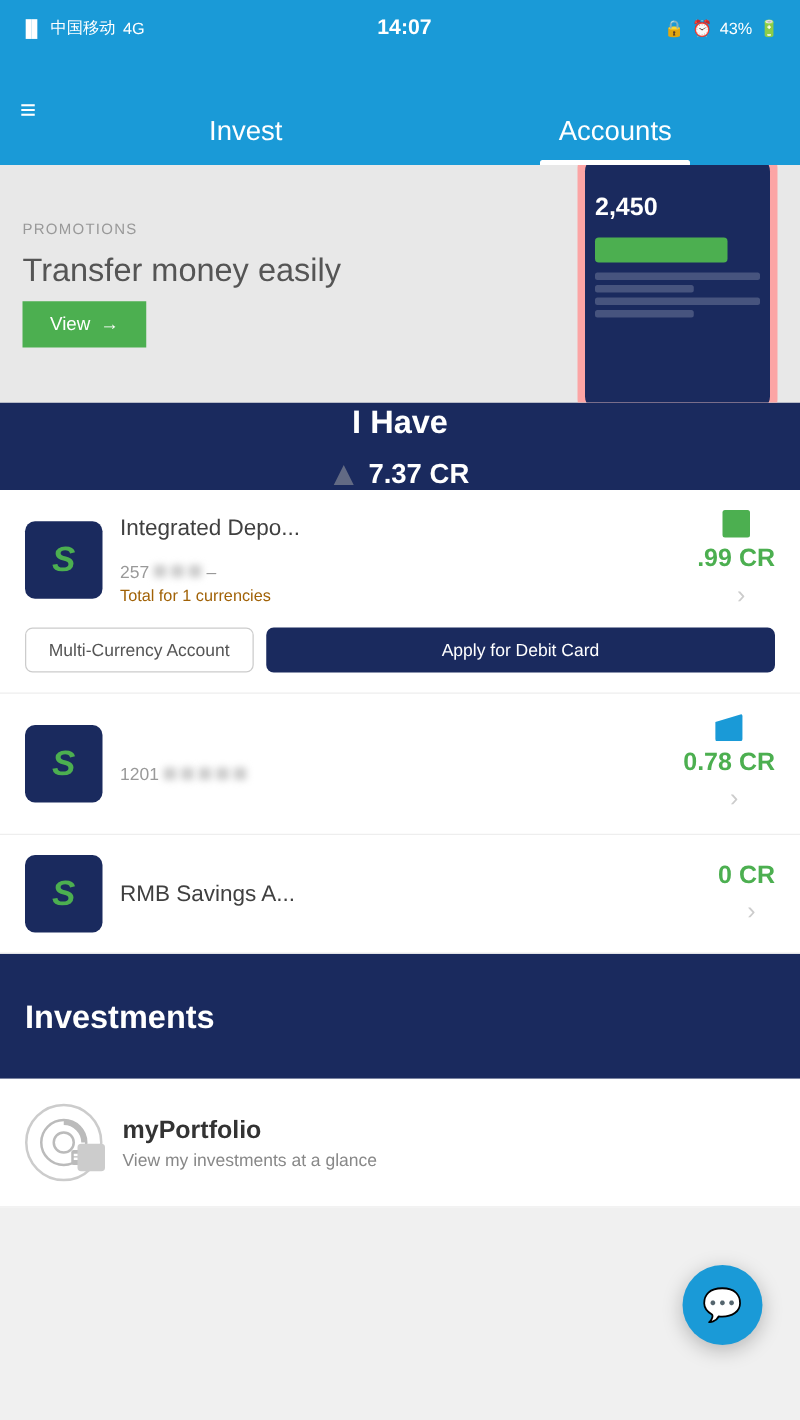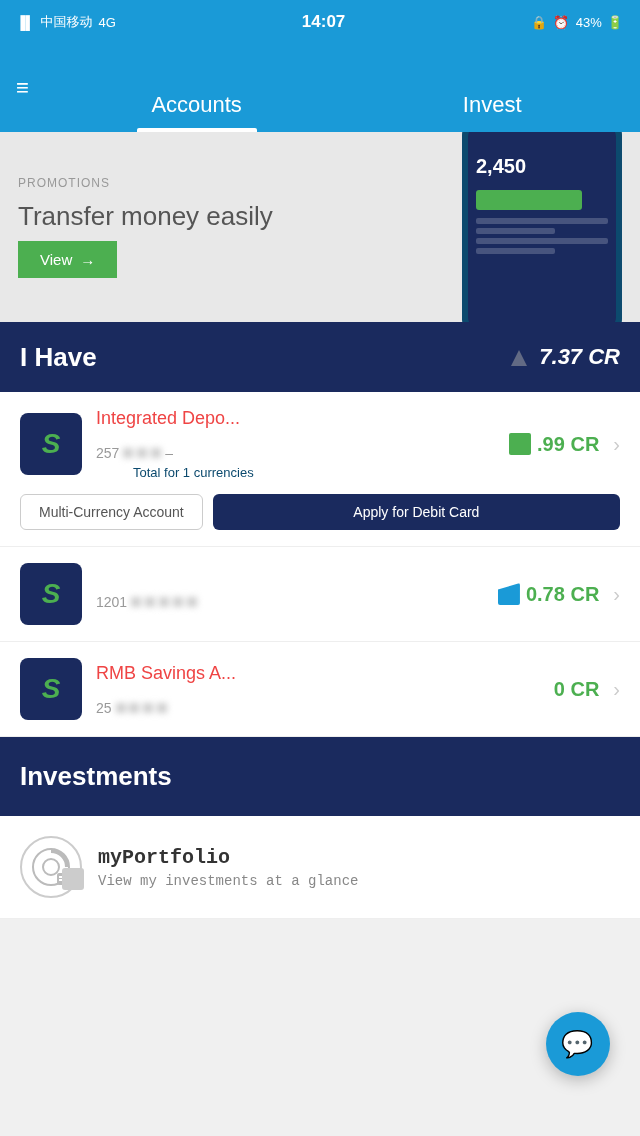--- a/index.html
+++ b/index.html
@@ -97,21 +97,21 @@
       border-radius: 0;
       font-size: 15px;
       cursor: pointer;
       display: flex;
       align-items: center;
       gap: 8px;
     }
     .promo-phone {
       width: 160px;
       height: 220px;
-      background: #0c4a6e;
+      background: #fca5a5;
       border-radius: 18px;
       margin-left: 10px;
       position: relative;
       overflow: hidden;
       flex-shrink: 0;
     }
     .phone-screen {
       position: absolute;
       top: 8px; left: 6px; right: 6px; bottom: 8px;
       background: #1a2a5e;
@@ -139,31 +139,31 @@
     .phone-line.short { width: 60%; }
 
     
     .i-have-header {
       background: #1a2a5e;
       height: 70px;
       display: flex;
       align-items: center;
       justify-content: space-between;
       padding: 0 20px;
+      flex-direction: column;
     }
     .i-have-title {
       color: white;
       font-size: 26px;
       font-weight: 700;
     }
     .i-have-amount {
       color: white;
       font-size: 22px;
       font-weight: 600;
-      font-style: italic;
     }
 
     
     .accounts-list { background: white; }
     .account-item {
       padding: 16px 20px;
       border-bottom: 1px solid #eee;
       position: relative;
     }
     .account-header {
@@ -183,21 +183,21 @@
     }
     .sc-logo {
       color: #4caf50;
       font-size: 28px;
       font-weight: 900;
       font-style: italic;
     }
     .account-info { flex: 1; }
     .account-name {
       font-size: 18px;
-      color: #ef4444;
+      color: #404040;
       font-weight: 500;
     }
     .account-number {
       font-size: 14px;
       color: #999;
       margin-top: 16px;
       display: flex;
       align-items: center;
       gap: 4px;
     }
@@ -212,23 +212,22 @@
       color: #4caf50;
       font-weight: 600;
     }
     .chevron {
       color: #ccc;
       font-size: 20px;
       margin-left: 8px;
     }
     .account-meta {
       font-size: 13px;
-      color: #0c4a6e;
+      color: #a16207;
       margin-top: 4px;
-      margin-left: 37px;
     }
     .account-actions {
       display: flex;
       gap: 10px;
       margin-top: 14px;
     }
     .btn-outline {
       border: 1.5px solid #ccc;
       background: white;
       color: #555;
@@ -245,54 +244,54 @@
       border-radius: 6px;
       font-size: 14px;
       cursor: pointer;
       flex: 1;
     }
     .amount-row {
       display: flex;
       align-items: center;
       justify-content: flex-end;
       gap: 6px;
+      flex-direction: column;
     }
     .green-rect {
       width: 22px; height: 22px;
       background: #4caf50;
       border-radius: 2px;
     }
     .blue-rect {
       width: 22px; height: 22px;
       background: #1a9ad7;
       border-radius: 2px;
       clip-path: polygon(0 30%, 100% 0, 100% 100%, 0 100%);
     }
 
     
     .investments-header {
       background: #1a2a5e;
-      height: 79px;
+      height: 100px;
       display: flex;
       align-items: center;
       padding: 0 20px;
     }
     .investments-title {
       color: white;
       font-size: 26px;
       font-weight: 700;
     }
     .portfolio-item {
       background: white;
       padding: 20px;
       display: flex;
       align-items: center;
       gap: 16px;
       border-bottom: 1px solid #eee;
-      font-family: Liberation Mono, monospace;
     }
     .portfolio-logo {
       width: 62px; height: 62px;
       border-radius: 50%;
       border: 2px solid #ccc;
       display: flex;
       align-items: center;
       justify-content: center;
       font-size: 22px;
       color: #888;
@@ -359,22 +358,22 @@
     <span>🔒</span>
     <span>⏰</span>
     <span>43%</span>
     <span>🔋</span>
   </div>
 </div>
 
 <div class="nav-bar">
   <div class="hamburger">≡</div>
   <div class="nav-tabs">
+    <div class="nav-tab">Invest</div>
     <div class="nav-tab active">Accounts</div>
-    <div class="nav-tab">Invest</div>
   </div>
 </div>
 
 <div class="promo-banner">
   <div class="promo-content">
     <div class="promo-label">PROMOTIONS</div>
     <div class="promo-title">
       <span>Transfer money easily</span><br>
     </div>
     <button class="promo-btn">
@@ -471,29 +470,20 @@
     </div>
   </div>
 
   <div class="account-item">
     <div class="account-header">
       <div class="account-logo">
         <span class="sc-logo">S</span>
       </div>
       <div class="account-info">
         <div class="account-name">RMB Savings A...</div>
-        <div class="account-number">
-          <span>25</span>
-          <span class="blurred">
-            <span class="dot-block"></span>
-            <span class="dot-block"></span>
-            <span class="dot-block"></span>
-            <span class="dot-block"></span>
-          </span>
-        </div>
       </div>
       <div class="amount-row">
         <span class="account-amount">
           <span>0</span>
           <span> CR</span>
         </span>
         <span class="chevron">›</span>
       </div>
     </div>
   </div>

